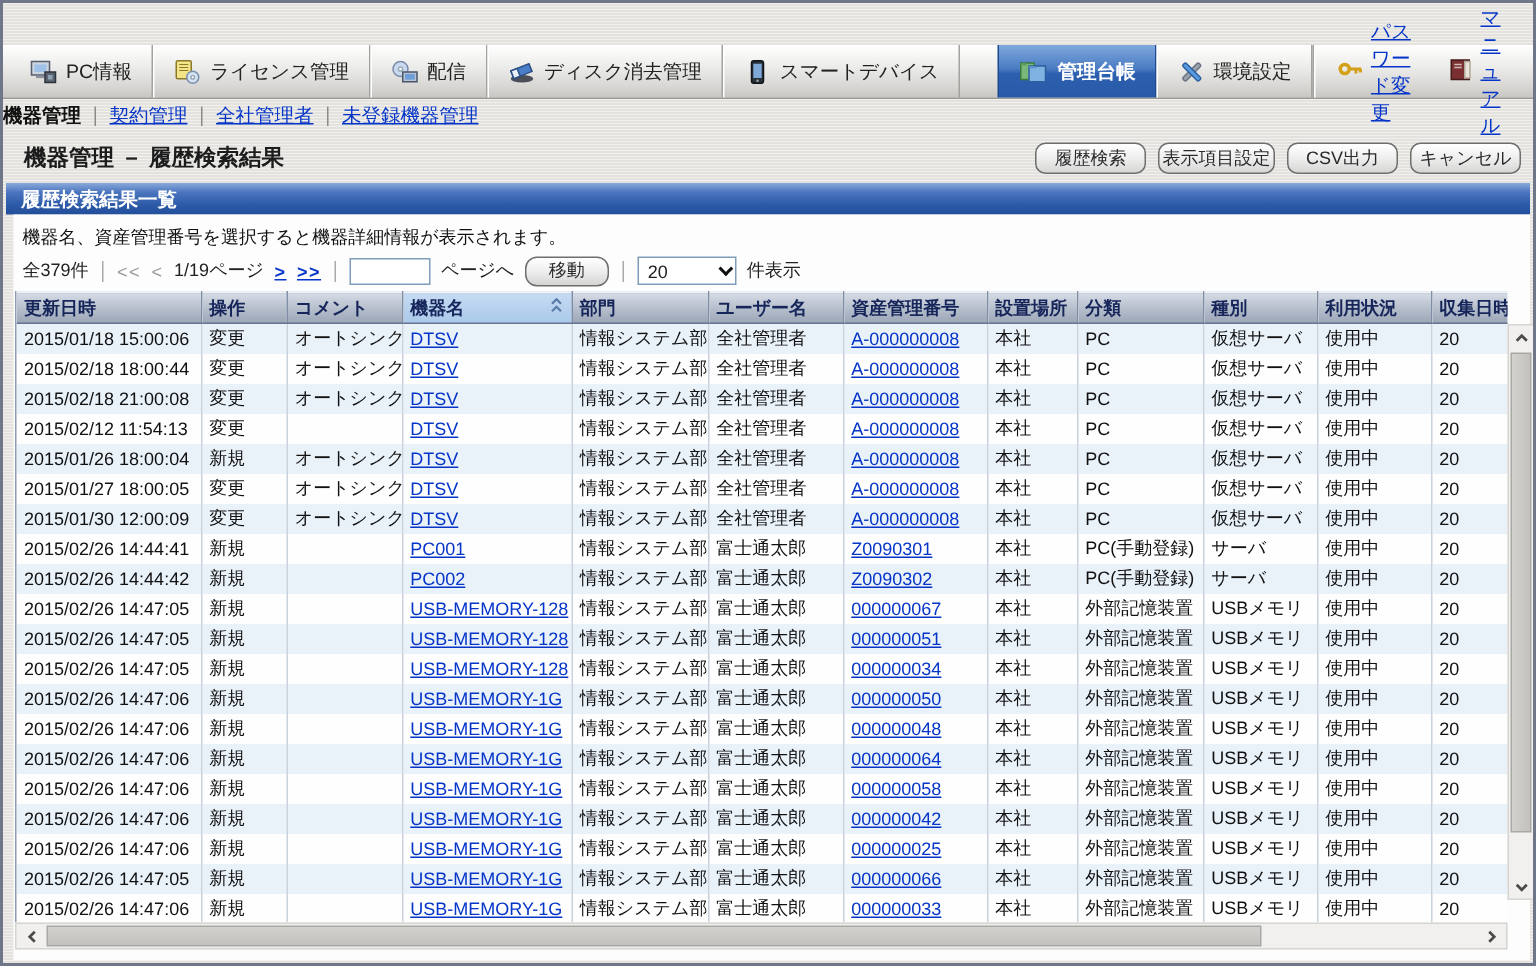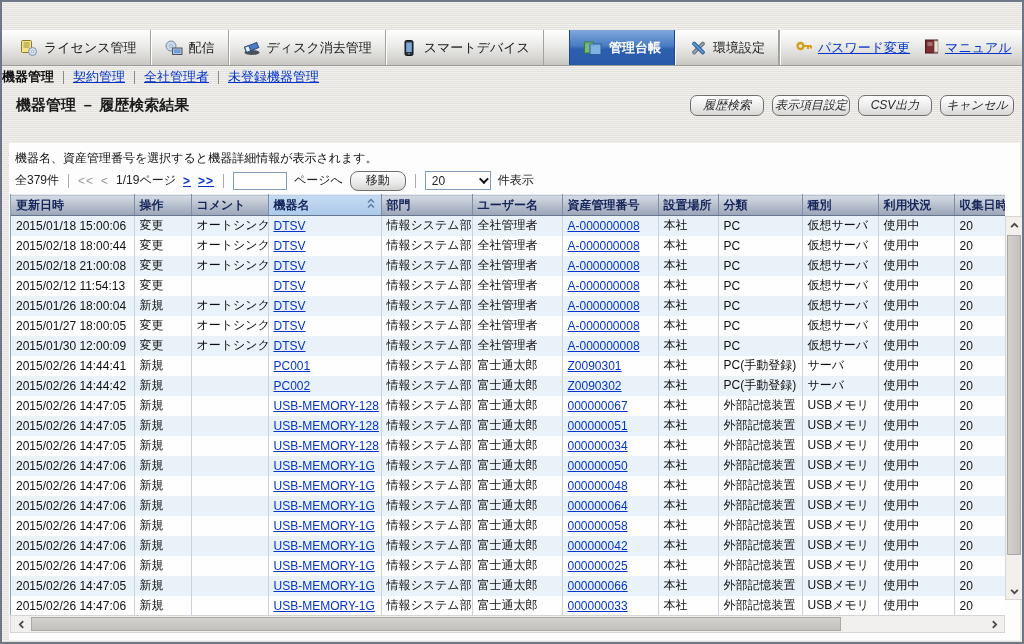--- a/index.html
+++ b/index.html
@@ -58,21 +58,21 @@
   .titlerow {
     position:absolute; top:86px; left:0; right:0; height:34px;
     display:flex; align-items:center; justify-content:space-between; padding:0 8px 0 14px;
   }
   .page-title { font-size:15px; font-weight:bold; color:#1c1c1c; }
   .actions { display:flex; gap:8px; }
   .btn {
     min-width:74px; height:21px; padding:0 2px;
     border:1px solid #6e6e6e; border-radius:7px;
     background:linear-gradient(180deg,#ffffff 0%,#ececec 55%,#d6d6d4 100%);
-    font-size:12px; color:#2a2a2a; cursor:pointer; font-family:inherit;font-style:italic;
+    font-size:12px; color:#2a2a2a; cursor:pointer; font-family:inherit;
   }
 
   
   .panelbar {
     position:absolute; top:120px; left:2px; right:2px; height:21px;
     background:linear-gradient(180deg,#89a9da 0%,#4a74be 30%,#2c5aa8 70%,#224e9a 100%);
     color:#fff; font-weight:bold; font-size:13px;
     display:flex; align-items:center; padding-left:10px;
   }
 
@@ -127,20 +127,32 @@
   .hscroll .right { right:2px; }
   .hscroll .thumb { position:absolute; top:1px; left:20px; width:810px; height:14px; background:linear-gradient(180deg,#d2d1ce,#c2c1be); border:1px solid #a8a8a4; cursor:pointer; }
 </style>
 </head>
 <body>
 
 <div id="window">
 
 
   <div class="tabbar">
+    <div class="tab">
+      <span class="ticon">
+        <svg width="18" height="16" viewBox="0 0 18 16">
+            <rect x="1" y="1" width="12" height="9" fill="#ccd5df" stroke="#565e6c"></rect>
+            <rect x="3" y="3" width="8" height="5" fill="#9fc1e8"></rect>
+            <rect x="4" y="10.5" width="6" height="1.6" fill="#8a93a0"></rect>
+            <rect x="10" y="8" width="7" height="7" fill="#5a6470" stroke="#2c323c"></rect>
+            <rect x="12" y="10" width="3" height="3" fill="#8ea0b4"></rect>
+          </svg>
+      </span>
+      <span>PC情報</span>
+    </div>
     <div class="tab">
       <span class="ticon">
         <svg width="18" height="16" viewBox="0 0 18 16">
             <rect x="1.5" y="0.5" width="10" height="12" rx="1" fill="#f4e488" stroke="#8a7a2a"></rect>
             <path d="M3.5 3h6 M3.5 5h6 M3.5 7h6" stroke="#8a7a2a" stroke-width="0.8"></path>
             <circle cx="12.5" cy="11.5" r="4" fill="#d4e2f2" stroke="#7a90b0"></circle>
             <circle cx="12.5" cy="11.5" r="1.2" fill="#fff" stroke="#9ab"></circle>
           </svg>
       </span>
       <span>ライセンス管理</span>
@@ -234,20 +246,23 @@
   <div class="titlerow">
     <span class="page-title">機器管理 － 履歴検索結果</span>
     <span class="actions">
       <button class="btn">履歴検索</button>
       <button class="btn">表示項目設定</button>
       <button class="btn">CSV出力</button>
       <button class="btn">キャンセル</button>
     </span>
   </div>
 
+  <div class="panelbar">
+    <span>履歴検索結果一覧</span>
+  </div>
 
   <div class="content-bg"></div>
 
   <div class="desc">機器名、資産管理番号を選択すると機器詳細情報が表示されます。</div>
 
   <div class="pagination">
     <span>全379件</span>
     <span class="psep"></span>
     <span class="pager-dis">&lt;&lt;</span>
     <span class="pager-dis">&lt;</span>

